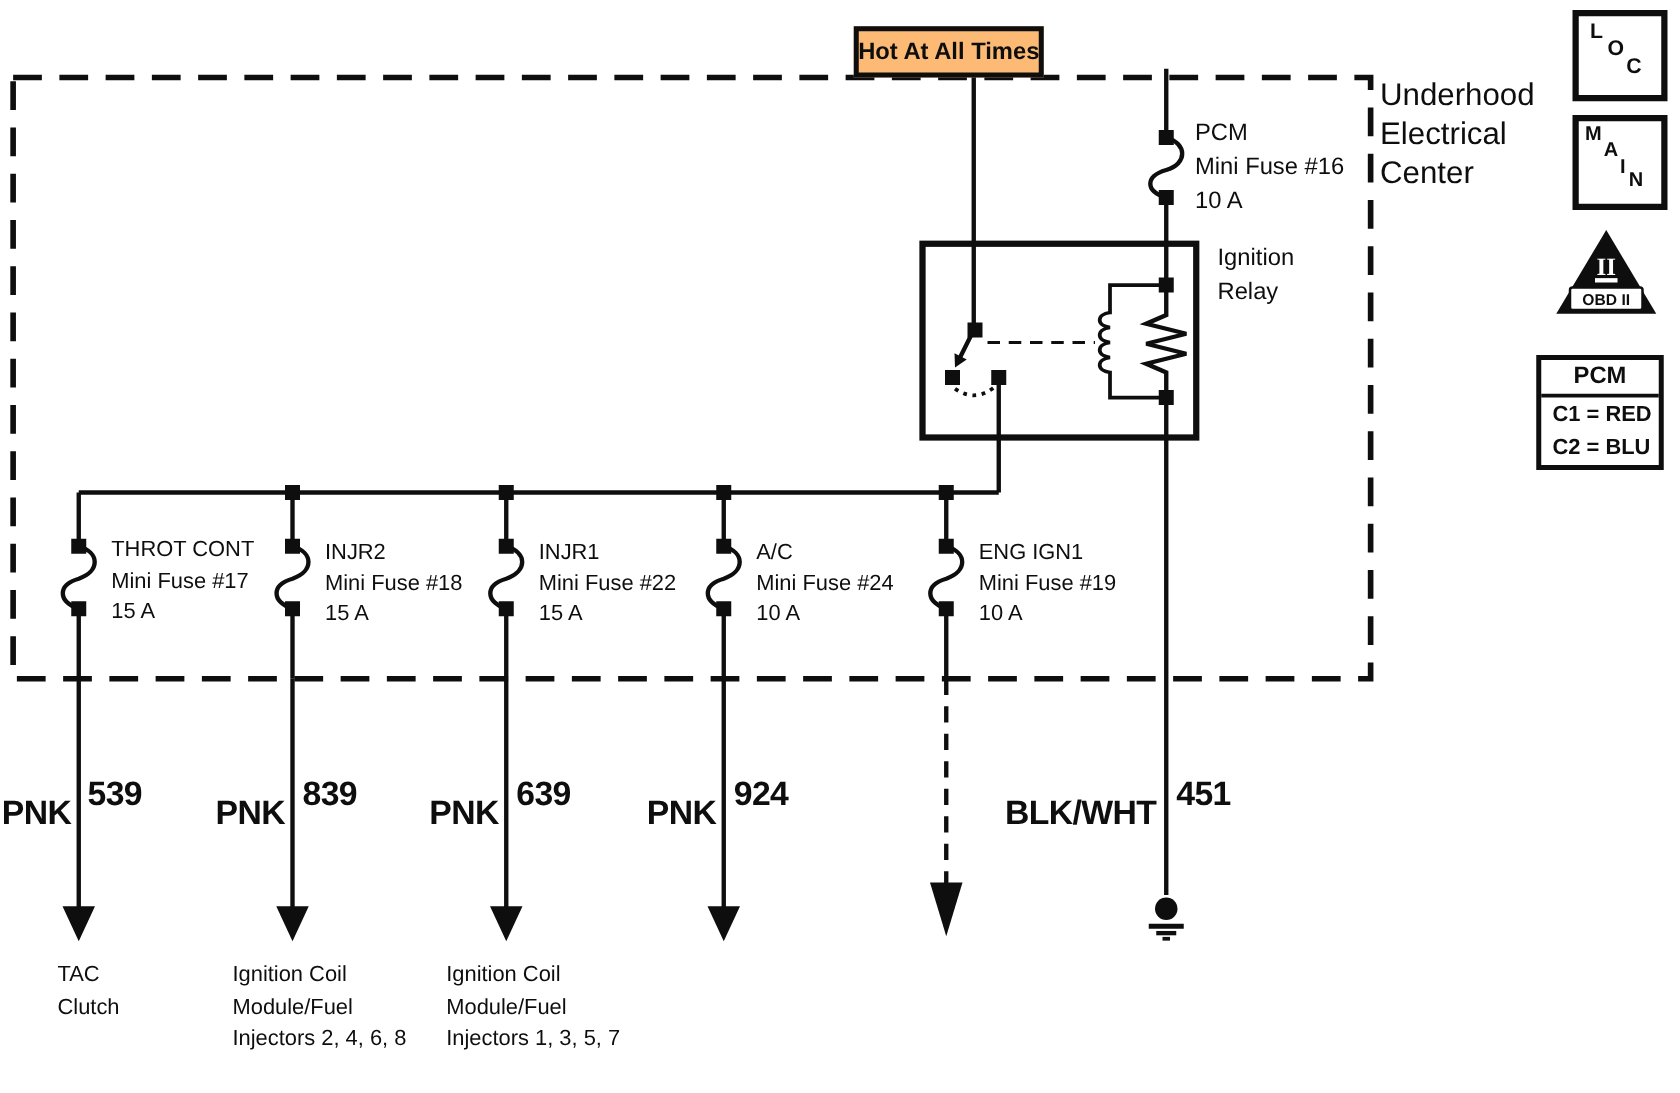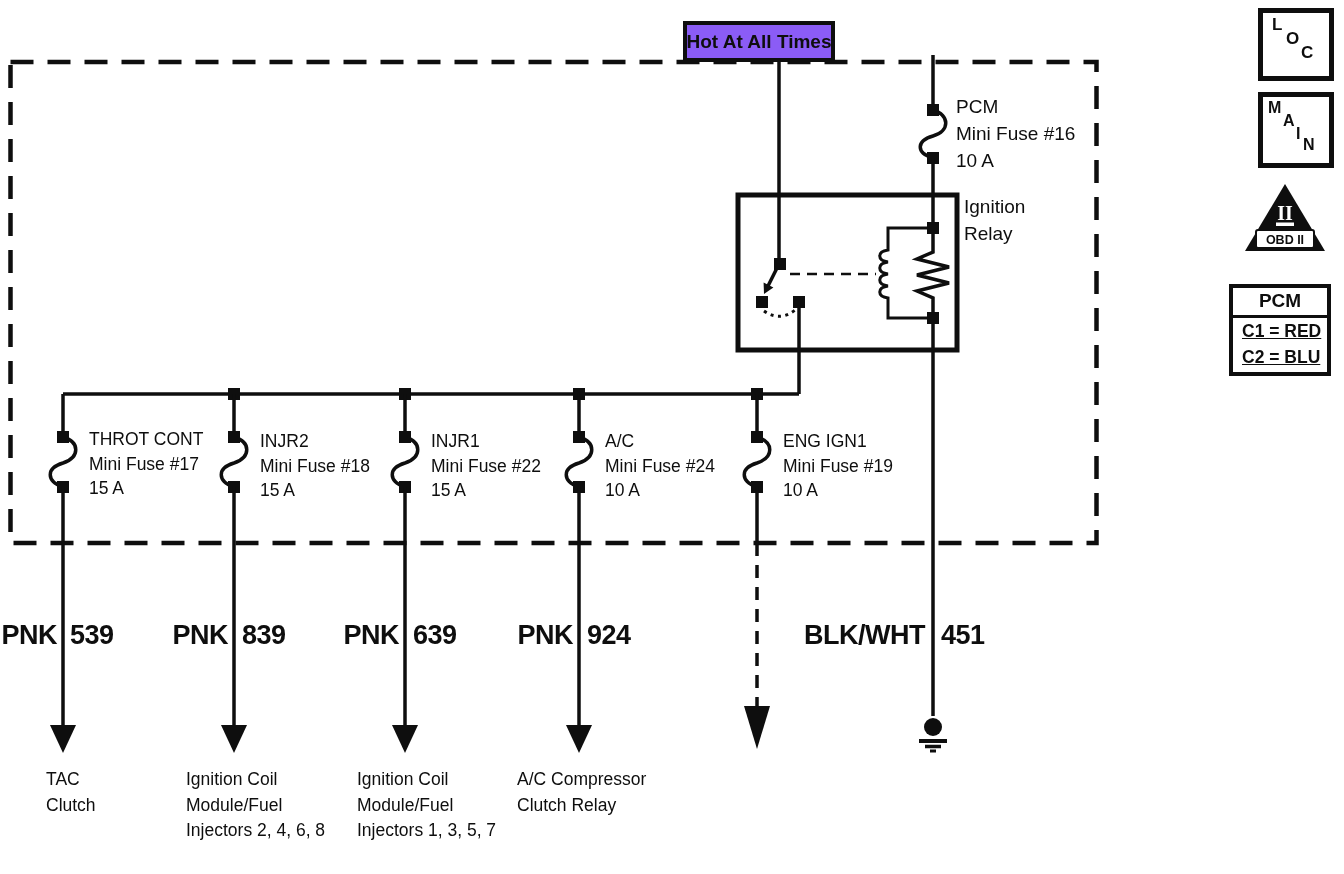--- a/index.html
+++ b/index.html
@@ -1,35 +1,35 @@
 <!DOCTYPE html>
 <html><head>
 <meta charset="utf-8">
 <style>
   html,body{margin:0;padding:0;background:#fff;}
   #page{position:relative;width:1344px;height:874px;background:#fff;overflow:hidden;
         font-family:"Liberation Sans","DejaVu Sans",sans-serif;color:#0e0e0e;}
   .abs{position:absolute;}
   svg{display:block;}
   .hotbox{position:absolute;border:4px solid #0e0e0e;display:flex;align-items:center;
-          justify-content:center;font-size:19px;font-weight:700;white-space:nowrap;background:#8b5cf6;}
+          justify-content:center;font-size:19px;font-weight:700;white-space:nowrap;background:#fdba74;}
   .title-line{font-size:25px;line-height:31px;white-space:nowrap;}
   .fuse-label div{font-size:17.5px;line-height:24.5px;white-space:nowrap;}
-  .relay-label div{font-size:19px;line-height:27px;white-space:nowrap;}
+  .relay-label div{font-size:19px;line-height:27px;white-space:nowrap;margin-left:10px;}
   .pcmfuse-label div{font-size:19px;line-height:27px;white-space:nowrap;}
   .wire-color,.wire-num{position:absolute;top:620px;height:30px;font-size:27px;font-weight:700;
           letter-spacing:-0.5px;white-space:nowrap;}
-  .wire-color{text-align:right;}
+  .wire-color{text-align:right;margin-top:15px;}
   .dest div{font-size:17.5px;line-height:25.5px;white-space:nowrap;}
   .legend-sq{position:absolute;border:5px solid #0e0e0e;background:#fff;}
   .legend-letter{position:absolute;font-size:17px;font-weight:700;line-height:1;}
   .pcm-legend{position:absolute;border:4.5px solid #0e0e0e;background:#fff;}
   .pcm-legend .hd{font-size:19px;font-weight:700;text-align:center;border-bottom:3px solid #0e0e0e;
           padding:2px 0 3px 0;}
-  .pcm-legend .row{font-size:17.5px;line-height:26px;padding-left:9px;font-weight:700;white-space:nowrap;text-decoration:underline;}
+  .pcm-legend .row{font-size:17.5px;line-height:26px;padding-left:9px;font-weight:700;white-space:nowrap;}
 </style>
 </head>
 <body>
 
 <div id="page">
 
   <svg class="abs" style="left:0;top:0" width="1344" height="874" viewBox="0 0 1344 874">
     <g stroke="#0e0e0e" fill="none">
 
       <rect x="10.5" y="62" width="1086" height="481" stroke-width="4.5" stroke-dasharray="23 14"></rect>
@@ -130,20 +130,25 @@
         <path d="M925,746.5 H941" stroke-width="3.5"></path>
         <path d="M930,751 H936" stroke-width="3"></path>
       </g>
     </g>
   </svg>
 
   <div class="hotbox" style="left:683px;top:21px;width:144px;height:33px">
     <span>Hot At All Times</span>
   </div>
 
+  <div class="abs" style="left:1104px;top:61px">
+    <div class="title-line">Underhood</div>
+    <div class="title-line">Electrical</div>
+    <div class="title-line">Center</div>
+  </div>
 
   <div class="abs pcmfuse-label" style="left:956px;top:93px">
     <div>PCM</div>
     <div>Mini Fuse #16</div>
     <div>10 A</div>
   </div>
 
   <div class="abs relay-label" style="left:964px;top:193px">
     <div>Ignition</div>
     <div>Relay</div>
@@ -193,24 +198,20 @@
   <div class="abs dest" style="left:186px;top:767px">
     <div>Ignition Coil</div>
     <div>Module/Fuel</div>
     <div>Injectors 2, 4, 6, 8</div>
   </div>
   <div class="abs dest" style="left:357px;top:767px">
     <div>Ignition Coil</div>
     <div>Module/Fuel</div>
     <div>Injectors 1, 3, 5, 7</div>
   </div>
-  <div class="abs dest" style="left:517px;top:767px">
-    <div>A/C Compressor</div>
-    <div>Clutch Relay</div>
-  </div>
 
   <div class="legend-sq" style="left:1258px;top:8px;width:66px;height:63px">
     <span class="legend-letter" style="left:9px;top:3px">L</span>
     <span class="legend-letter" style="left:23px;top:17px">O</span>
     <span class="legend-letter" style="left:38px;top:31px">C</span>
   </div>
 
   <div class="legend-sq" style="left:1258px;top:92px;width:66px;height:66px">
     <span class="legend-letter" style="left:5px;top:3px;font-size:16px">M</span>
     <span class="legend-letter" style="left:20px;top:16px;font-size:16px">A</span>

